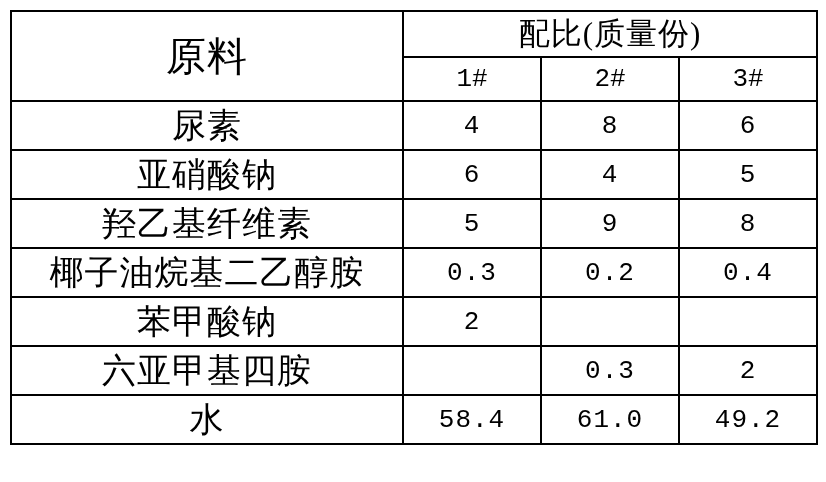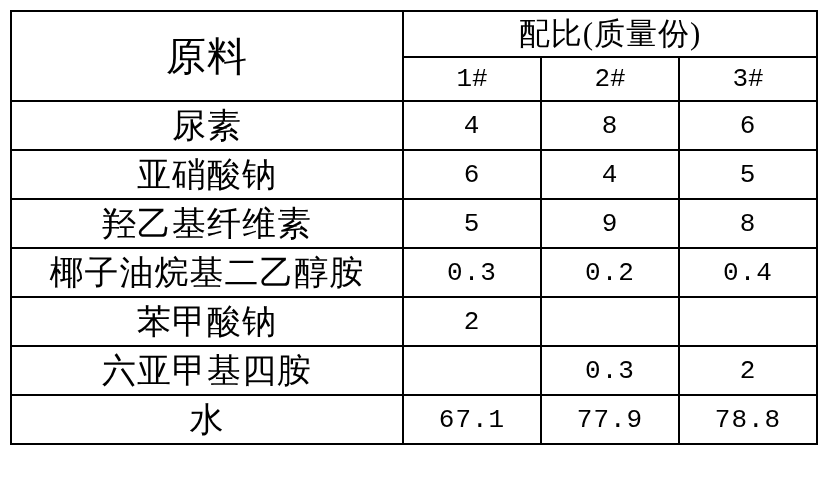--- a/index.html
+++ b/index.html
@@ -119,19 +119,19 @@
         <td class="cell-val"></td>
       </tr>
       <tr>
         <td class="cell-row-name">六亚甲基四胺</td>
         <td class="cell-val"></td>
         <td class="cell-val">0.3</td>
         <td class="cell-val">2</td>
       </tr>
       <tr>
         <td class="cell-row-name">水</td>
-        <td class="cell-val">67.1</td>
-        <td class="cell-val">77.9</td>
-        <td class="cell-val">78.8</td>
+        <td class="cell-val">58.4</td>
+        <td class="cell-val">61.0</td>
+        <td class="cell-val">49.2</td>
       </tr>
     </tbody>
   </table>
 </div>
 
 </body></html>

